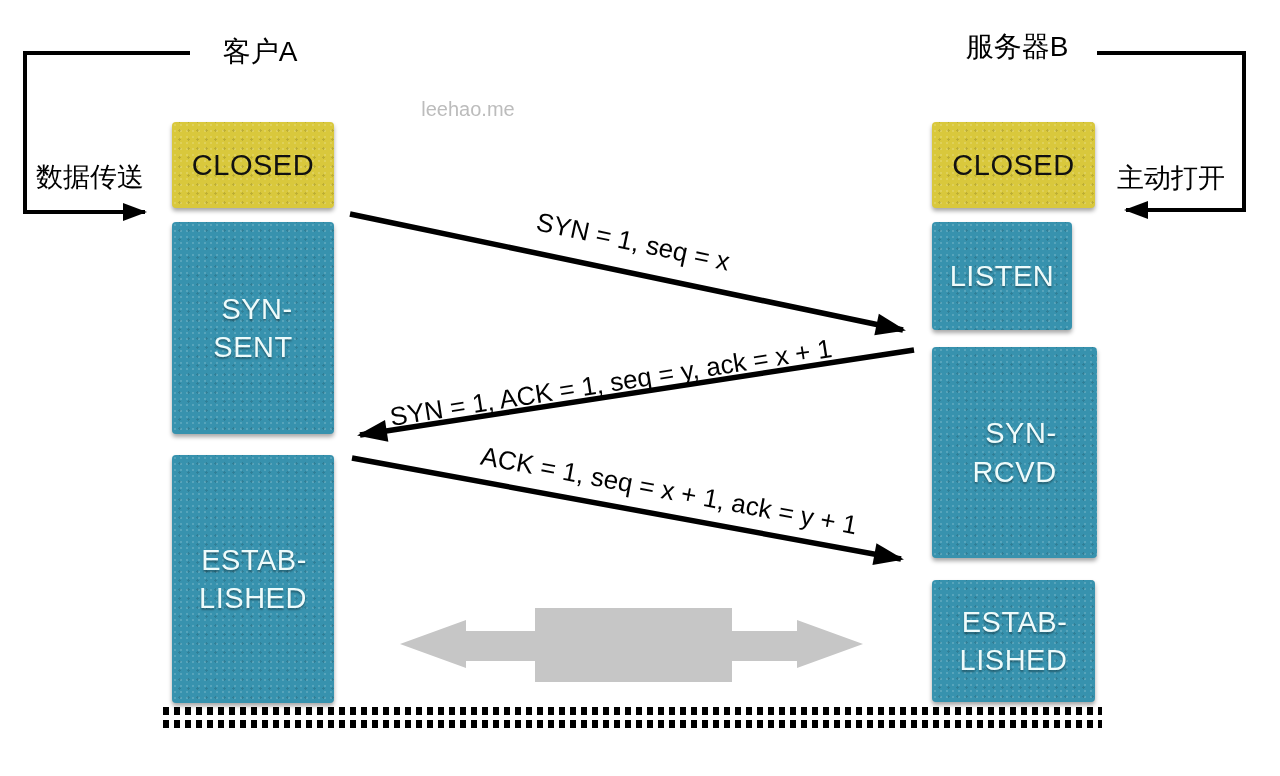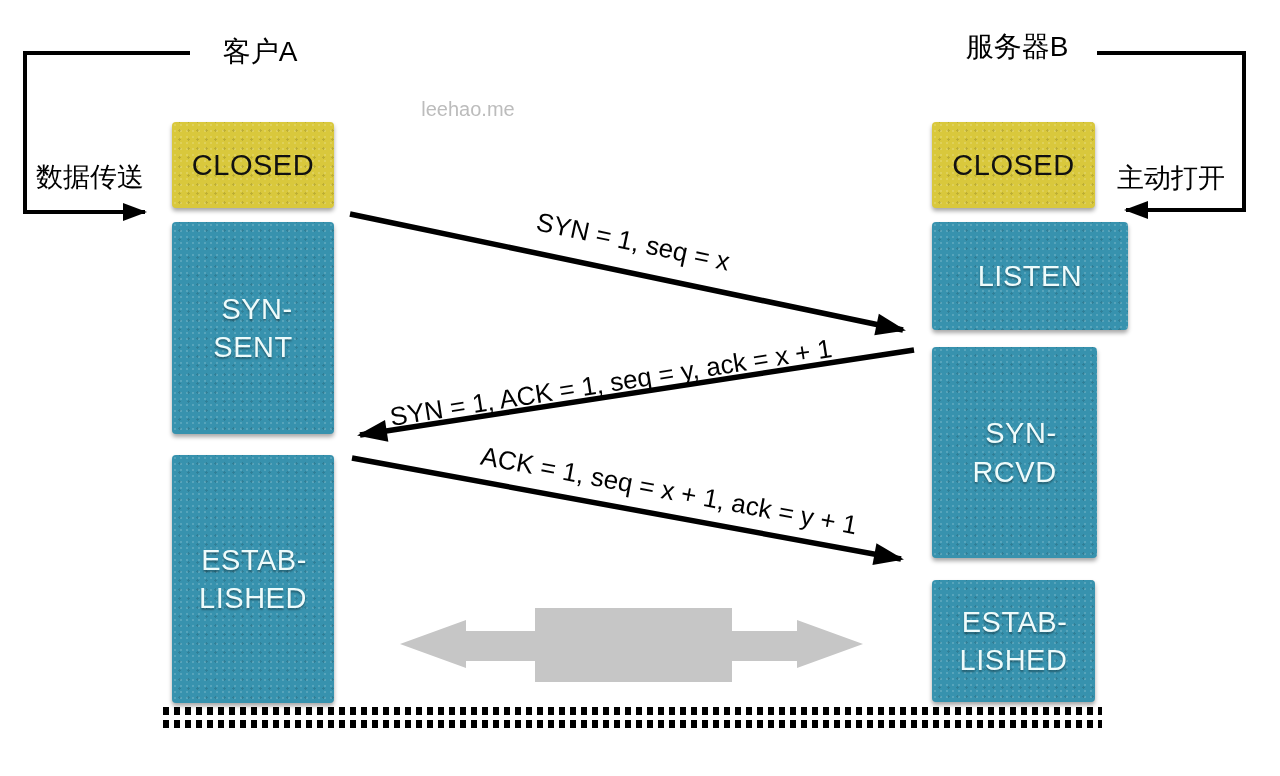--- a/index.html
+++ b/index.html
@@ -109,21 +109,21 @@
   <div class="label open" style="left:90px;top:177px;">数据传送</div>
   <div class="label open" style="left:1171px;top:178px;">主动打开</div>
 
   <div class="box yellow" style="left:172px;top:122px;width:162px;height:86px;">CLOSED</div>
   <div class="box teal" style="left:172px;top:222px;width:162px;height:212px;">SYN-
 SENT</div>
   <div class="box teal" style="left:172px;top:455px;width:162px;height:248px;">ESTAB-
 LISHED</div>
 
   <div class="box yellow" style="left:932px;top:122px;width:163px;height:86px;">CLOSED</div>
-  <div class="box teal" style="left:932px;top:222px;width:196px;height:108px;">LISTEN</div>
+  <div class="box teal" style="left:932px;top:222px;width:140px;height:108px;">LISTEN</div>
   <div class="box teal" style="left:932px;top:347px;width:165px;height:211px;">SYN-
 RCVD</div>
   <div class="box teal" style="left:932px;top:580px;width:163px;height:122px;">ESTAB-
 LISHED</div>
 
   <div class="label msg" id="msg1" style="left:633px;top:242px;">SYN = 1, seq = x</div>
   <div class="label msg" id="msg2" style="left:611px;top:383px;">SYN = 1, ACK = 1, seq = y, ack = x + 1</div>
   <div class="label msg" id="msg3" style="left:669px;top:491px;">ACK = 1, seq = x + 1, ack = y + 1</div>
 
 

